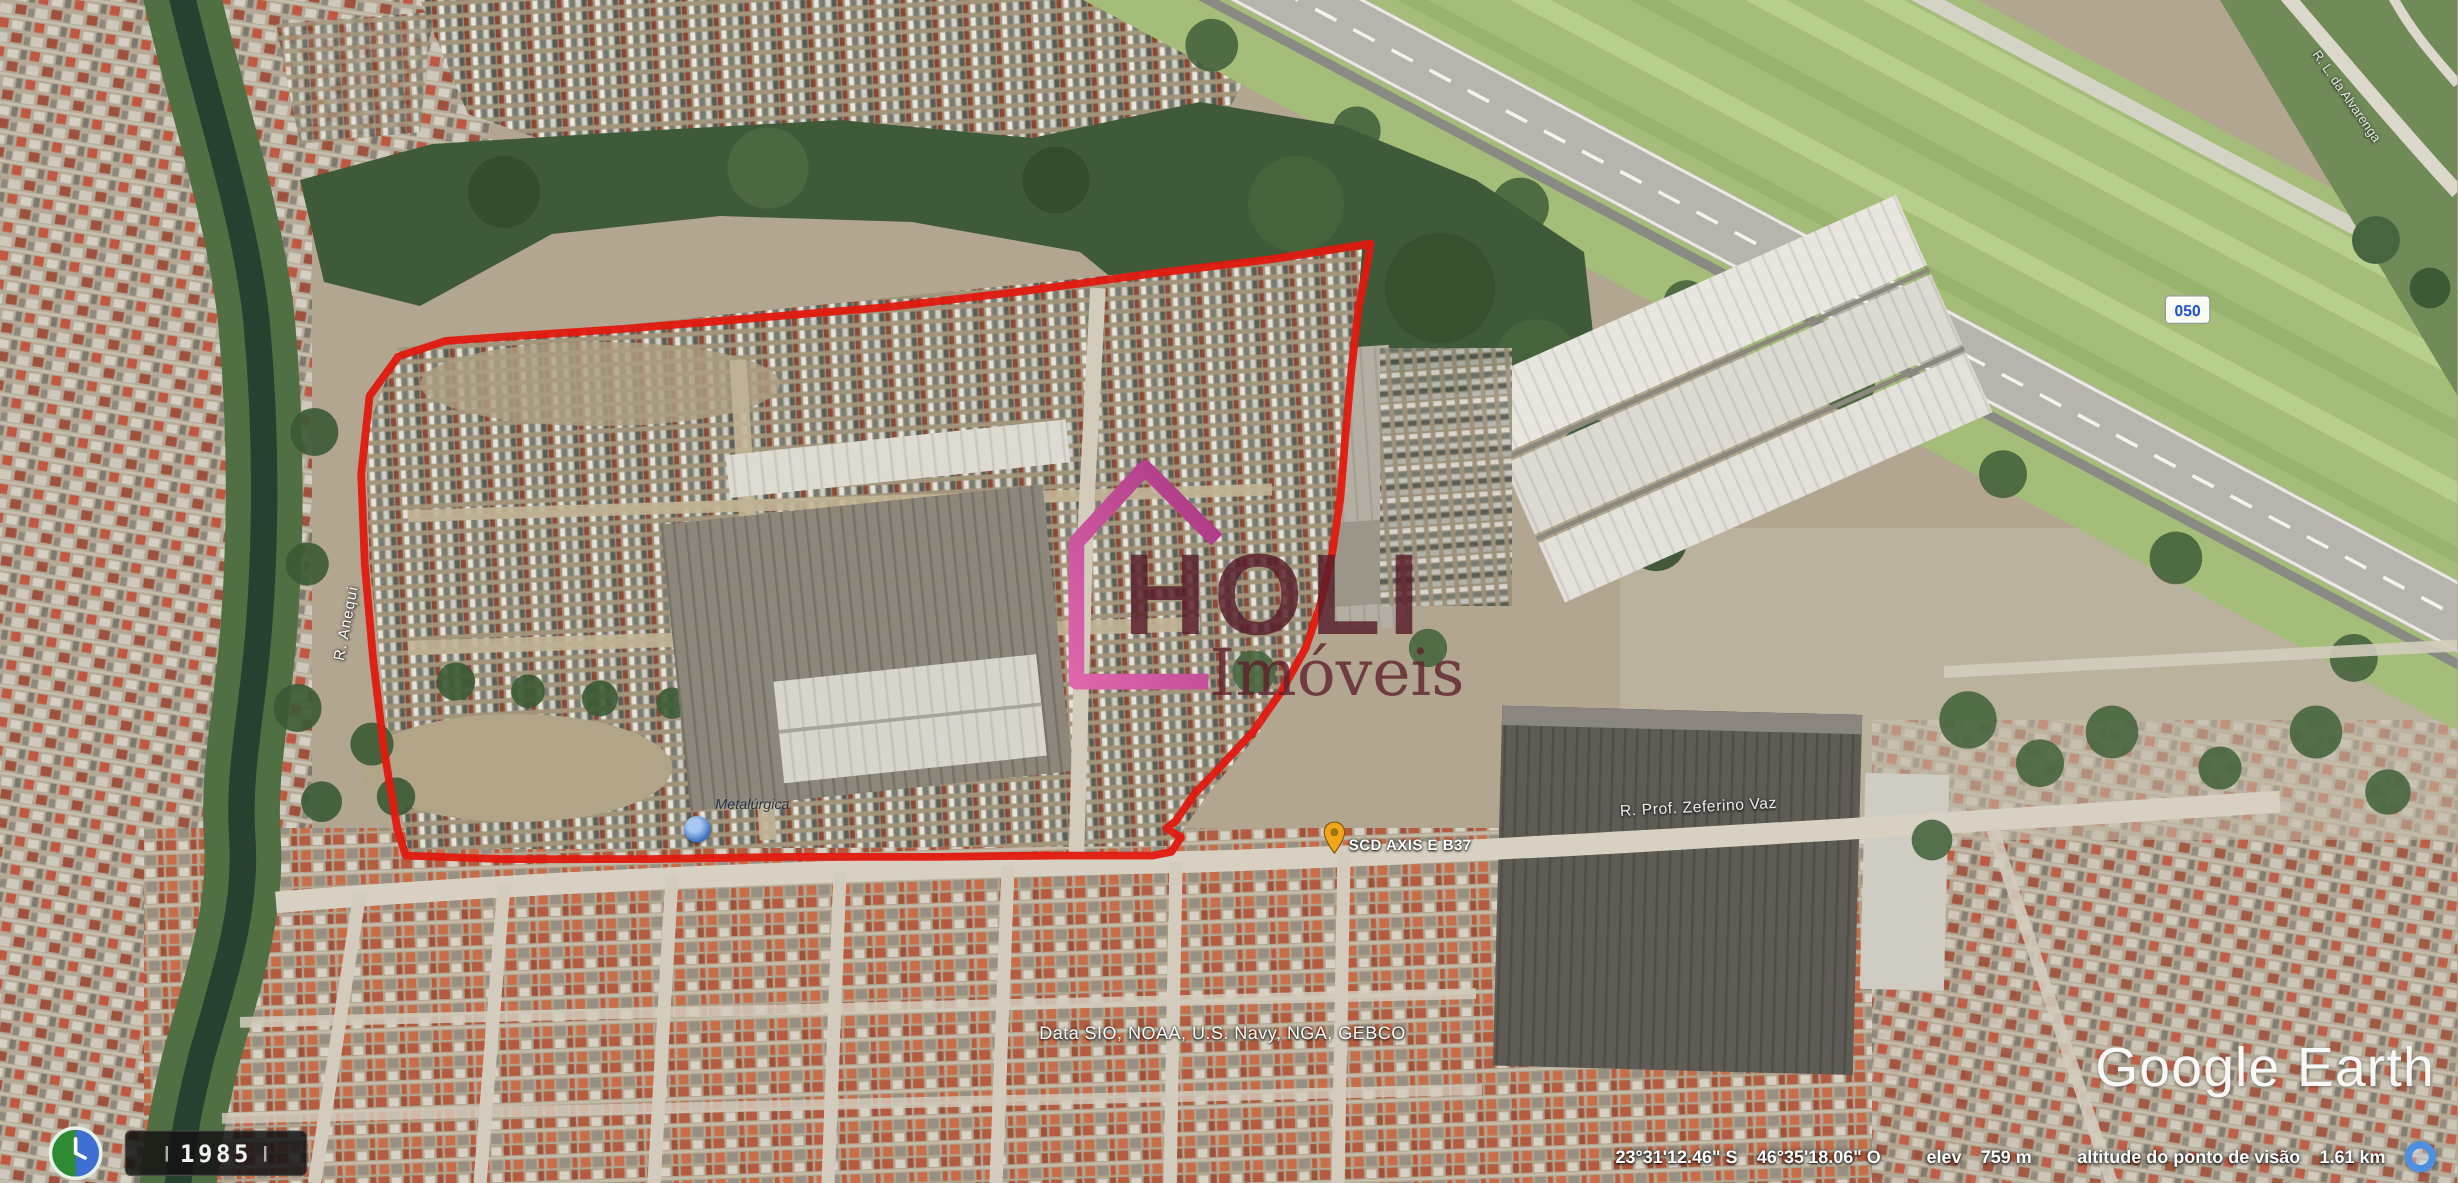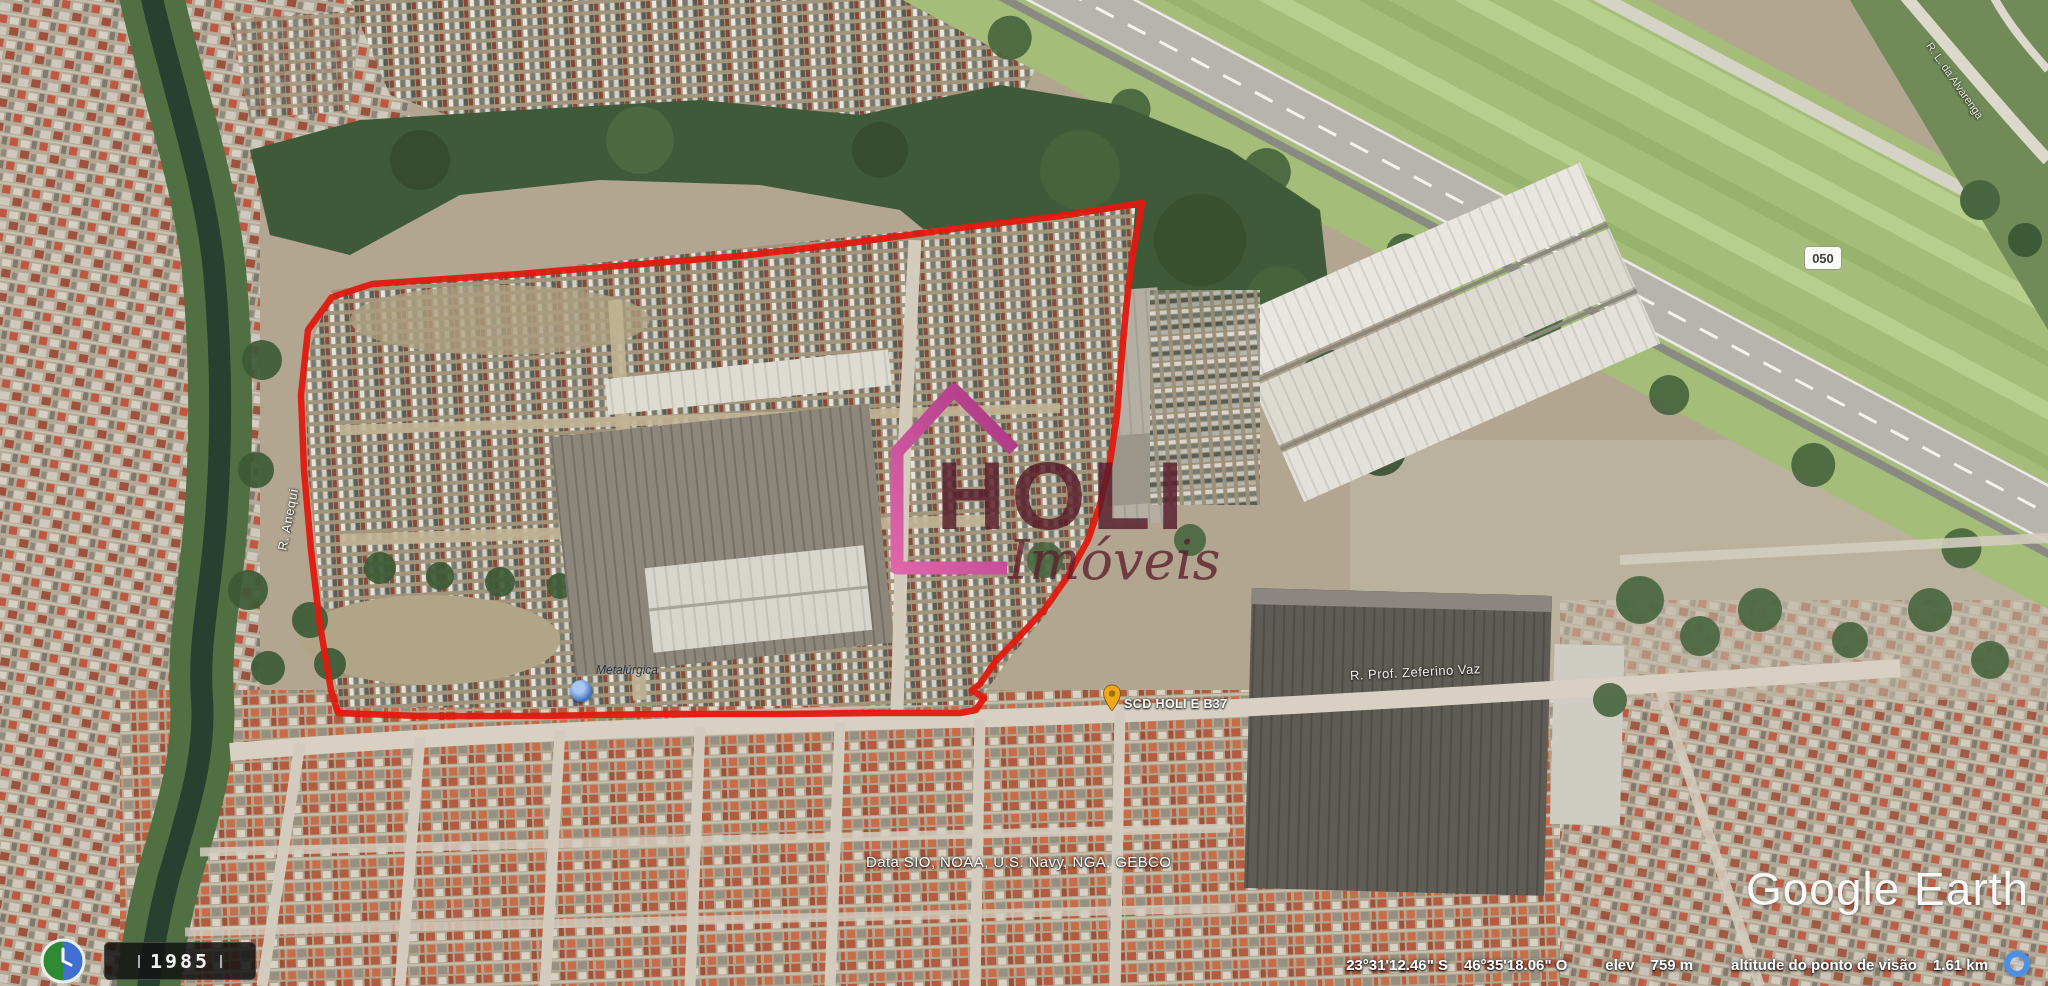--- a/index.html
+++ b/index.html
@@ -23,34 +23,34 @@
   .lbl-poiblue{left:596px;top:663px;font-size:12px;color:#16243f;font-style:italic;
                text-shadow:0 0 2px rgba(230,230,220,.5);filter:blur(.3px);opacity:.9;}
 
   
   .ge-watermark{position:absolute;left:1706px;top:862px;font-size:46px;color:rgba(255,255,255,.95);
                 letter-spacing:1px;text-shadow:0 1px 3px rgba(0,0,0,.35);margin-left:40px;}
 
   
   .holi-title{position:absolute;left:936px;top:448px;font-size:96px;font-weight:bold;
               letter-spacing:6px;color:rgba(88,28,42,.82);line-height:1;text-align:right;}
-  .holi-sub{position:absolute;left:1008px;top:534px;font-size:54px;font-style:italic;
+  .holi-sub{position:absolute;left:1008px;top:534px;font-size:54px;
             font-family:"DejaVu Serif",serif;color:rgba(94,32,44,.8);line-height:1;}
 
   
   .poi-blue{position:absolute;left:570px;top:680px;width:22px;height:22px;border-radius:50%;
             background:radial-gradient(circle at 40% 35%, #a8c8f2 0 28%, #3c6fc0 70%, #234d92 100%);
             box-shadow:0 1px 2px rgba(0,0,0,.5);}
 
   
   .pin{position:absolute;left:1102px;top:684px;}
 
   
   .road-badge{position:absolute;left:1804px;top:246px;width:36px;height:22px;border-radius:4px;
-              background:rgba(255,255,255,.93);border:1px solid #99998e;color:#404040;
+              background:rgba(255,255,255,.93);border:1px solid #99998e;color:#1d4ed8;
               font-size:13px;font-weight:bold;display:flex;align-items:center;justify-content:center;}
 
   
   .year-chip{position:absolute;left:40px;top:938px;display:flex;align-items:center;gap:18px;}
   .year-box{width:150px;height:36px;background:rgba(18,18,18,.85);border:1px solid #4a4a4a;
             border-radius:5px;display:flex;align-items:center;justify-content:center;gap:10px;}
   .year-box .yr{color:#f2f2f2;font-size:20px;font-weight:bold;letter-spacing:3px;
                 font-family:"DejaVu Sans Mono",monospace;}
   .tick{width:2px;height:13px;background:rgba(220,220,220,.75);}
 
@@ -299,21 +299,21 @@
   <div class="lbl lbl-alvarenga">R. L. da Alvarenga</div>
   <div class="lbl lbl-attr">Data SIO, NOAA, U.S. Navy, NGA, GEBCO</div>
 
   <div class="poi-blue"></div>
   <div class="lbl lbl-poiblue">Metalúrgica</div>
 
   <svg class="pin" width="20" height="28" viewBox="0 0 20 28">
     <path d="M10,1 C5,1 1.5,4.8 1.5,9.5 C1.5,16 10,27 10,27 C10,27 18.5,16 18.5,9.5 C18.5,4.8 15,1 10,1 Z" fill="#f2a71b" stroke="#7a5c10" stroke-width="1"></path>
     <circle cx="10" cy="9.5" r="3.2" fill="#9a7410"></circle>
   </svg>
-  <div class="lbl lbl-pin">SCD HOLI E B37</div>
+  <div class="lbl lbl-pin">SCD AXIS E B37</div>
 
   <div class="road-badge">050</div>
 
   <div class="ge-watermark">Google Earth</div>
 
   <div class="year-chip">
     <svg width="46" height="46" viewBox="0 0 46 46">
       <circle cx="23" cy="23" r="21" fill="#2e8b33"></circle>
       <path d="M23,2 A21,21 0 0 1 23,44 Z" fill="#3f6fd1"></path>
       <circle cx="23" cy="23" r="21" fill="none" stroke="#e8f0e8" stroke-width="3"></circle>

